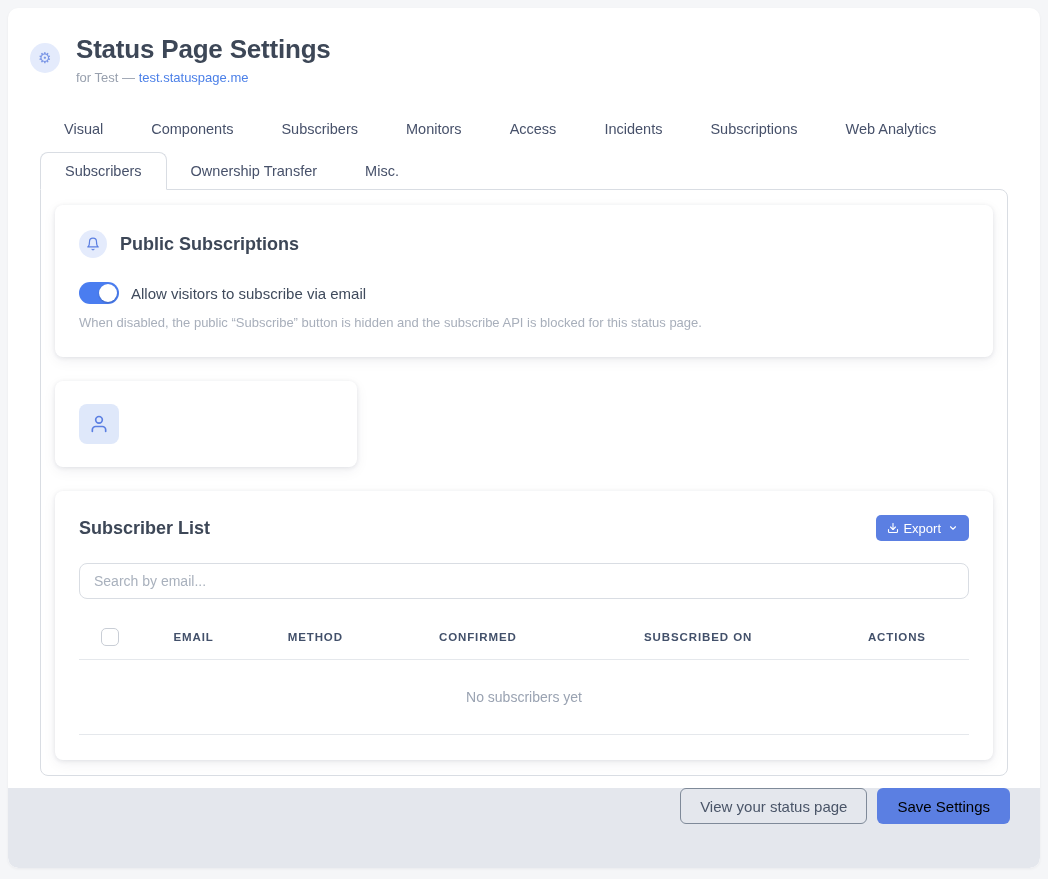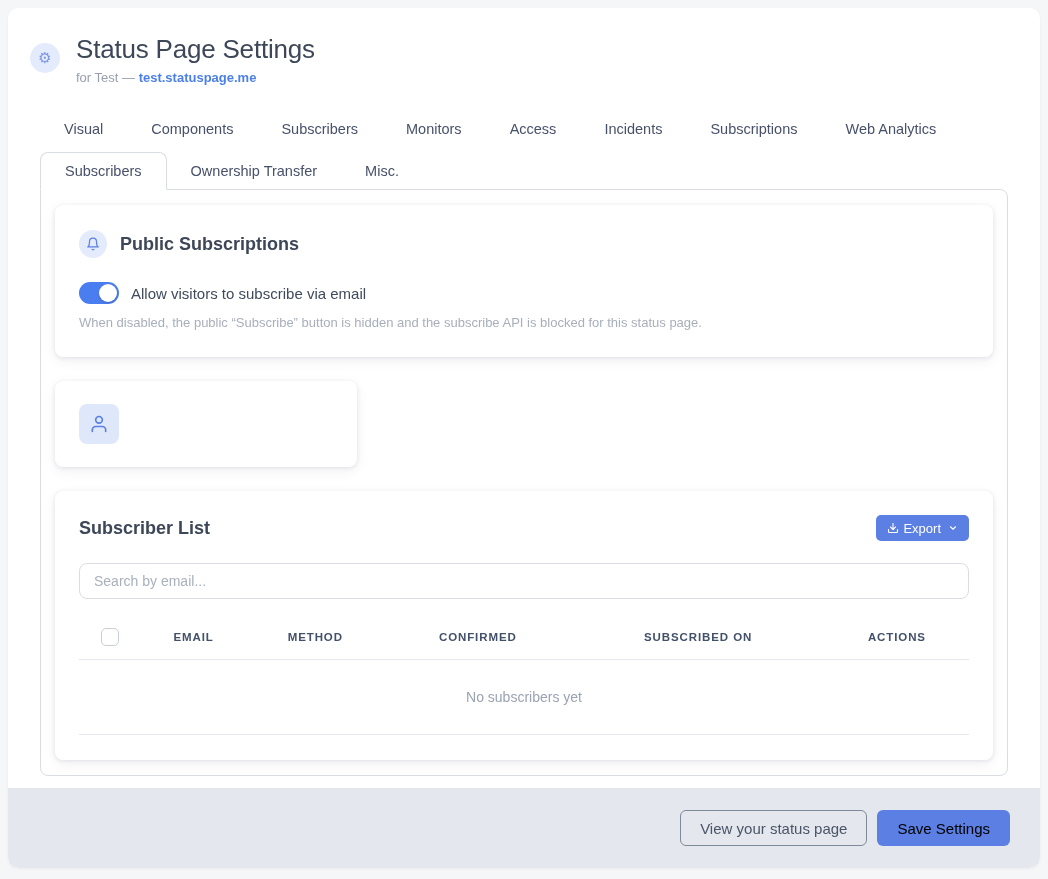--- a/index.html
+++ b/index.html
@@ -27,23 +27,23 @@
     display:flex;flex-direction:column;overflow:hidden;
   }
   
   .header{display:flex;align-items:flex-start;gap:16px;padding:26px 30px 0 22px;}
   .icon-circle{
     width:30px;height:30px;border-radius:50%;background:#e4ebfc;
     display:flex;align-items:center;justify-content:center;
     color:#7c97e6;font-size:15px;margin-top:9px;flex:0 0 auto;
     font-family:"DejaVu Sans", sans-serif;
   }
-  .page-title{font-size:26px;font-weight:400;color:var(--text-dark);letter-spacing:-.2px;}
+  .page-title{font-size:26px;font-weight:700;color:var(--text-dark);letter-spacing:-.2px;}
   .page-subtitle{font-size:13px;color:var(--text-gray);margin-top:5px;}
-  .page-subtitle a{color:var(--link);text-decoration:none;font-weight:700;}
+  .page-subtitle a{color:var(--link);text-decoration:none;font-weight:400;}
   
   .tabs{margin-top:28px;padding:0 32px;}
   .tab-row{display:flex;}
   .tab{
     padding:8px 24px;font-size:14.5px;color:var(--text-mid);cursor:pointer;white-space:nowrap;
   }
   .tab-row2{margin-top:7px;position:relative;z-index:2;align-items:center;}
   .tab-row2 .tab{padding:10px 24px;}
   .tab.active{
     background:#fff;border:1px solid var(--border);border-bottom:1px solid #fff;
@@ -113,21 +113,21 @@
     width:18px;height:18px;border:1.5px solid #c9ced6;border-radius:5px;
     background:#fff;margin:0 auto;cursor:pointer;
   }
   .empty-cell{
     text-align:center;padding:29px 0;font-size:14px;color:#9aa3b2;
     border-bottom:1px solid #e5e8ec;
   }
   
   .footer{
     margin-top:auto;height:80px;background:var(--footer-bg);
-    display:flex;align-items:center;justify-content:flex-end;gap:10px;
+    display:flex;align-items:flex-start;justify-content:flex-end;gap:10px;
     padding:0 30px;border-radius:0 0 10px 10px;
   }
   .btn-secondary{
     height:36px;padding:0 19px;background:transparent;border:1px solid #7f8a99;
     border-radius:6px;font-size:15px;color:#4a5568;font-family:inherit;cursor:pointer;
   }
   .btn-primary{
     height:36px;padding:0 20px;background:var(--accent);border:none;
     border-radius:6px;font-size:15px;color:#000000;font-family:inherit;cursor:pointer;
   }

